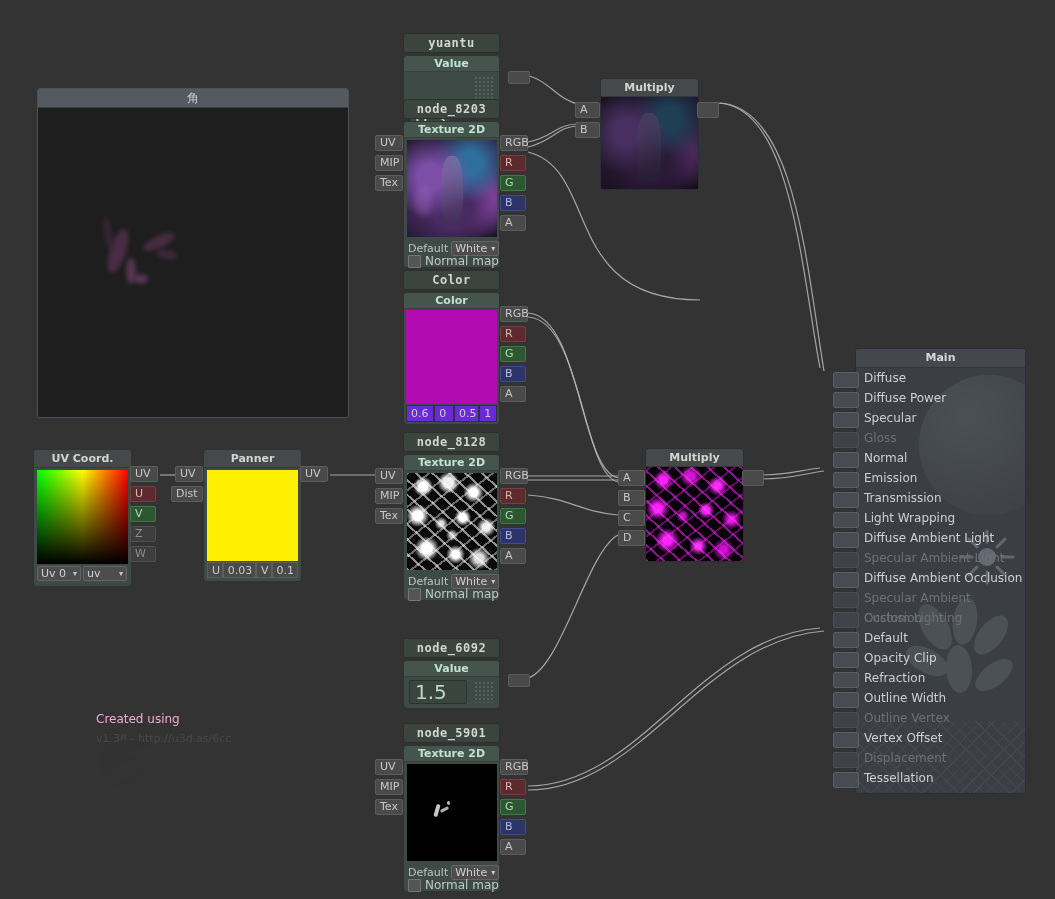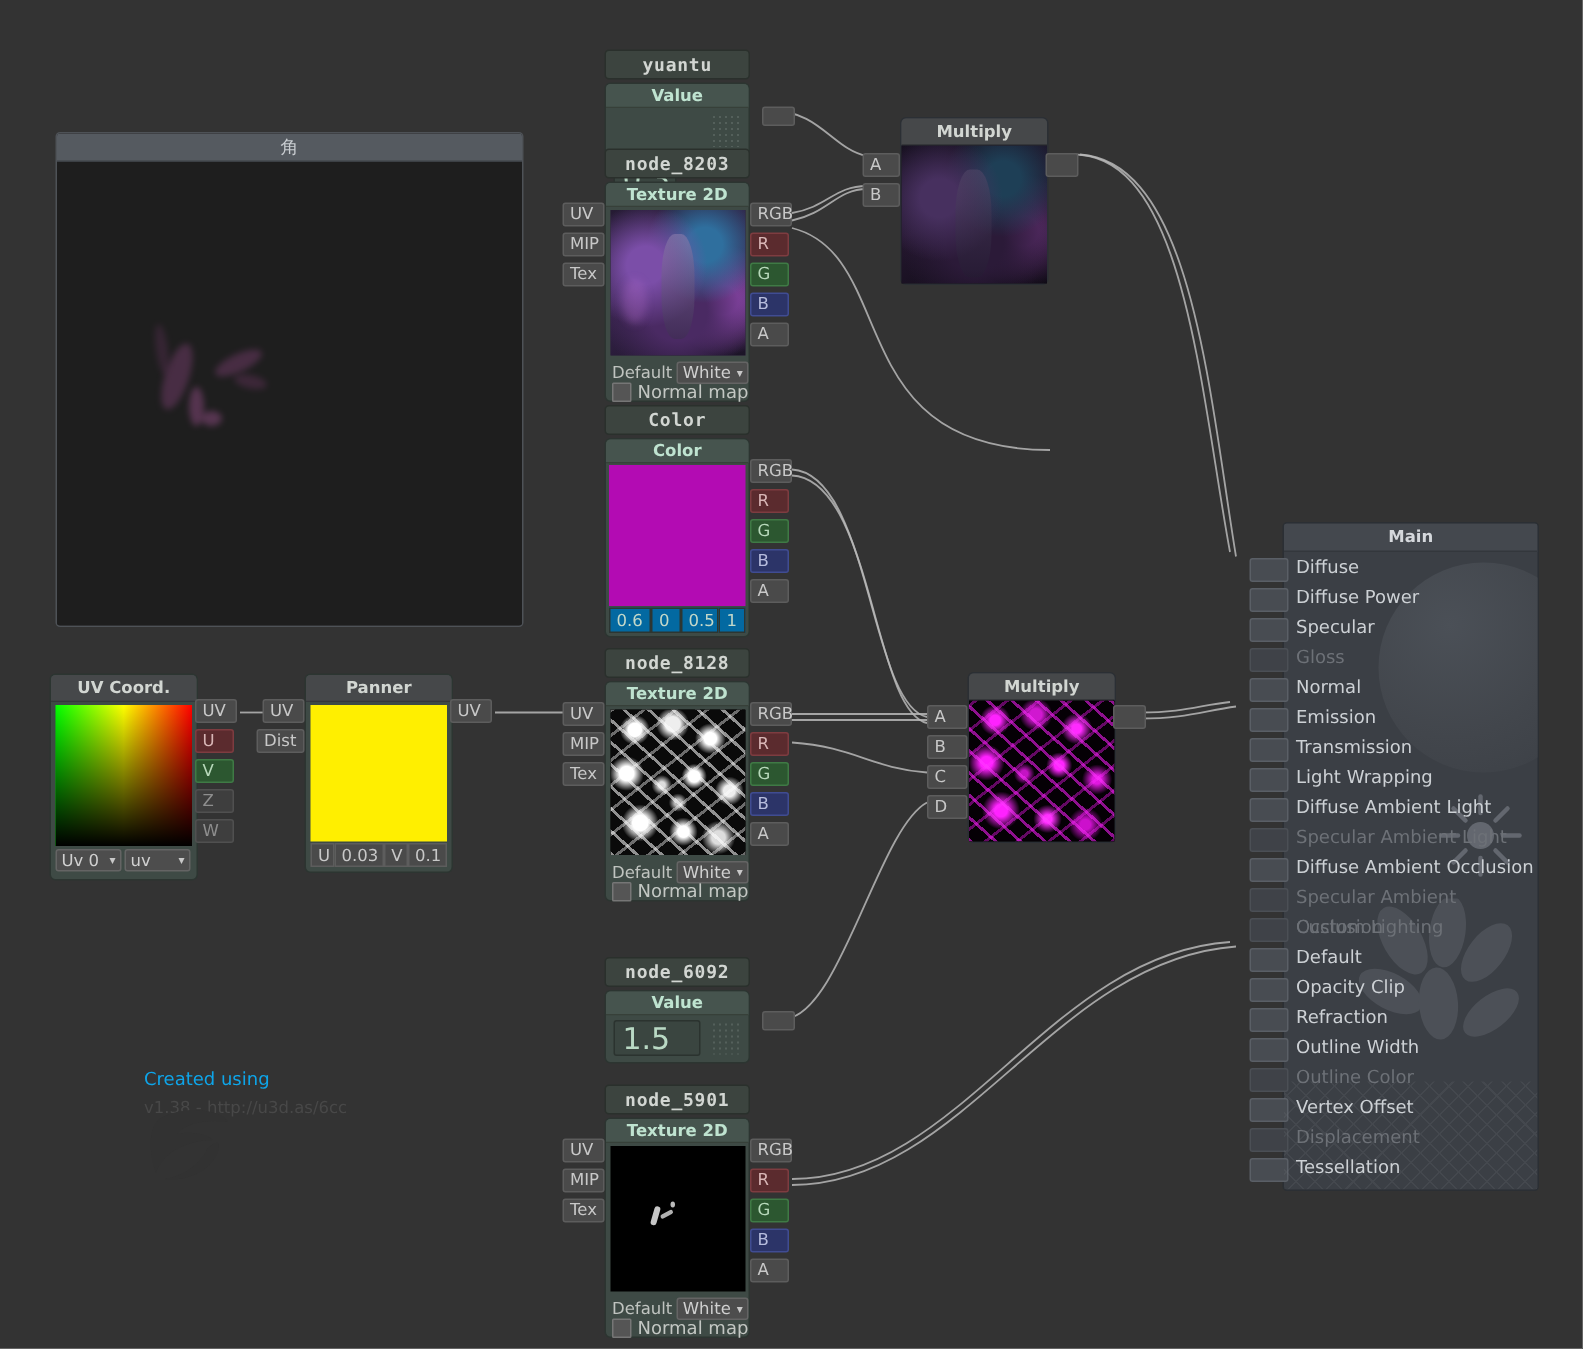--- a/index.html
+++ b/index.html
@@ -63,21 +63,21 @@
   }
   .dotgrid{
     position:absolute;opacity:.35;
     background-image:radial-gradient(#7d8a83 1px, transparent 1px);
     background-size:4px 4px;
   }
 
   
   .rgba{position:absolute;display:flex;height:17px;}
   .rgba div{
-    background:#0369a1;border:1px solid #2d3632;color:#c3d8c9;font-size:11px;
+    background:#6d28d9;border:1px solid #2d3632;color:#c3d8c9;font-size:11px;
     line-height:15px;padding-left:4px;box-sizing:border-box;
   }
 
   
   .uvfield{
     background:
       linear-gradient(to bottom, rgba(0,0,0,0) 0%, rgba(0,0,0,1) 100%),
       linear-gradient(to right, #00ff00 0%, #ffff00 50%, #ff0000 100%);
   }
 
@@ -129,21 +129,21 @@
     height:18px;line-height:18px;text-align:center;color:#c9cdd1;font-size:12px;
     background:#555a60;border-bottom:1px solid #3c4045;
   }
   #preview .pbody{
     height:309px;background:#1e1e1e;position:relative;overflow:hidden;
   }
   .wisp{position:absolute;border-radius:50%;filter:blur(2px);}
 
   
   #wm{position:absolute;left:96px;top:712px;width:260px;color:#3d3d3d;}
-  #wm .wmtop{font-size:12px;color:#0ea5e9;margin-bottom:2px;}
+  #wm .wmtop{font-size:12px;color:#f9a8d4;margin-bottom:2px;}
   #wm .wmbig{font-size:31px;font-weight:bold;line-height:26px;letter-spacing:-.5px;color:#3b3b3b;}
   #wm .wmver{font-size:11px;color:#484848;margin-top:6px;}
   #wm .wmlogo{position:absolute;left:0;top:22px;width:66px;height:58px;}
 
   svg.wires{position:absolute;left:0;top:0;width:1055px;height:899px;pointer-events:none;}
   .w{fill:none;stroke:#b9b9b9;stroke-width:1.2;opacity:.85;}
 </style>
 </head>
 <body>
 
@@ -466,21 +466,21 @@
       <div class="mprop">Light Wrapping</div>
       <div class="mprop">Diffuse Ambient Light</div>
       <div class="mprop off">Specular Ambient Light</div>
       <div class="mprop">Diffuse Ambient Occlusion</div>
       <div class="mprop off">Specular Ambient Occlusion</div>
       <div class="mprop off">Custom Lighting</div>
       <div class="mprop">Default</div>
       <div class="mprop">Opacity Clip</div>
       <div class="mprop">Refraction</div>
       <div class="mprop">Outline Width</div>
-      <div class="mprop off">Outline Color</div>
+      <div class="mprop off">Outline Vertex</div>
       <div class="mprop">Vertex Offset</div>
       <div class="mprop off">Displacement</div>
       <div class="mprop">Tessellation</div>
     </div>
 </div>
 <div id="main-sockets">
     <div class="msock" style="top: 372px;"></div>
     <div class="msock" style="top: 392px;"></div>
     <div class="msock" style="top: 412px;"></div>
     <div class="msock" style="top: 432px; background: rgb(63, 66, 72); border-color: rgb(75, 79, 85);"></div>

